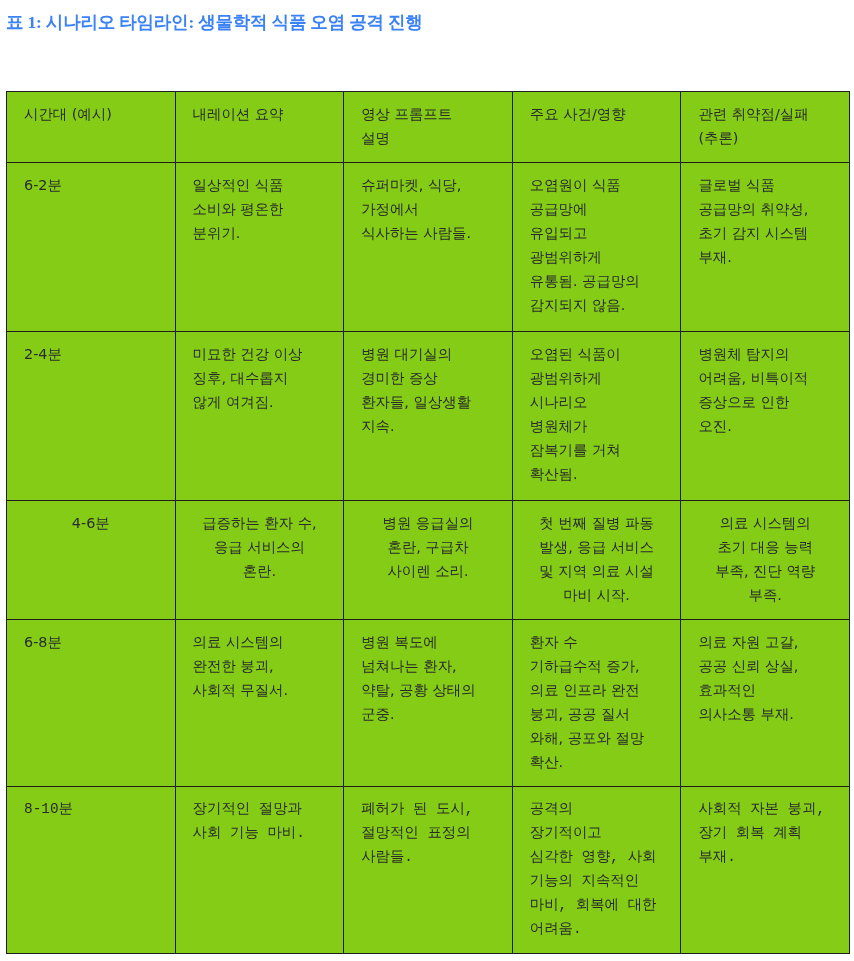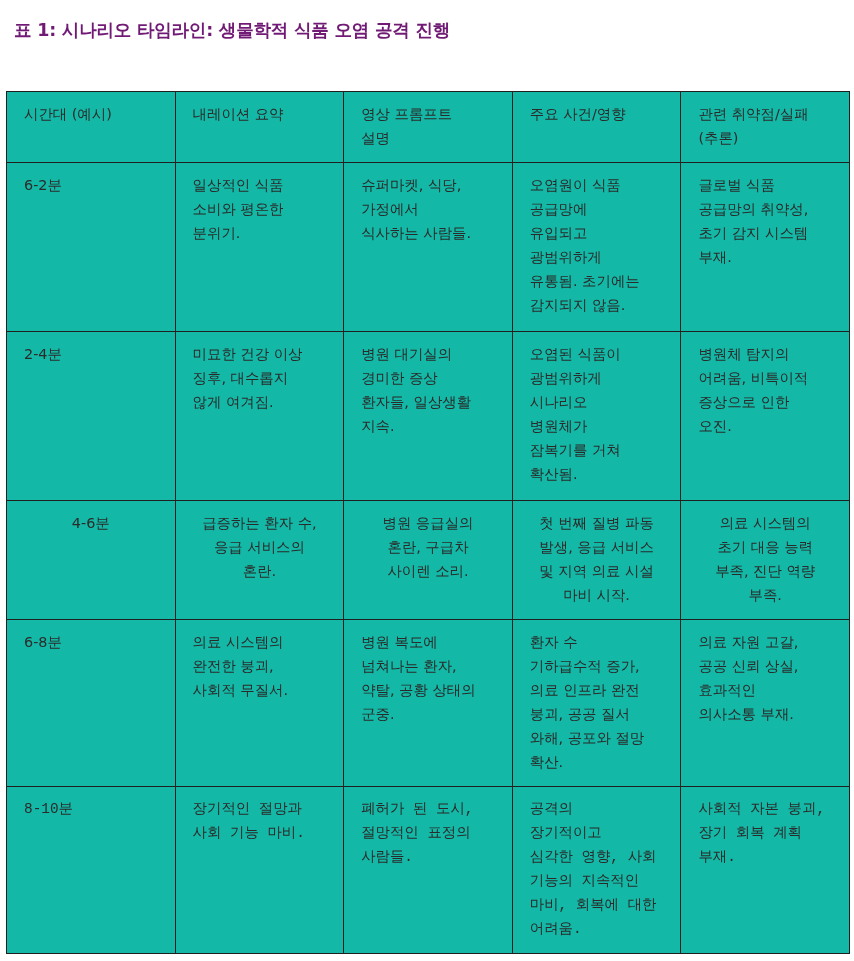--- a/index.html
+++ b/index.html
@@ -12,35 +12,36 @@
     height: 961px;
     position: relative;
     overflow: hidden;
     font-family: "DejaVu Sans", "Liberation Sans", sans-serif;
     color: #1f1f1f;
   }
   .title {
     position: absolute;
     left: 6px;
     top: 10px;
-    margin: 8px;
+    margin: 0;
     font-size: 17.5px;
     font-weight: bold;
-    color: #701a75;
+    color: #3b82f6;
     letter-spacing: -0.2px;
     white-space: nowrap;
+    font-family: Liberation Serif, serif;
   }
   table.timeline {
     position: absolute;
     left: 6px;
     top: 91px;
     width: 843px;
     border-collapse: collapse;
     table-layout: fixed;
-    background: #14b8a6;
+    background: #84cc16;
   }
   table.timeline col { width: 168.6px; }
   table.timeline th,
   table.timeline td {
     border: 1.3px solid #1f1f1f;
     vertical-align: top;
     text-align: left;
     font-weight: normal;
     font-size: 14.4px;
     line-height: 24px;
@@ -104,21 +105,21 @@
       <td>
         <span class="line">슈퍼마켓, 식당,</span>
         <span class="line">가정에서</span>
         <span class="line">식사하는 사람들.</span>
       </td>
       <td>
         <span class="line">오염원이 식품</span>
         <span class="line">공급망에</span>
         <span class="line">유입되고</span>
         <span class="line">광범위하게</span>
-        <span class="line">유통됨. 초기에는</span>
+        <span class="line">유통됨. 공급망의</span>
         <span class="line">감지되지 않음.</span>
       </td>
       <td>
         <span class="line">글로벌 식품</span>
         <span class="line">공급망의 취약성,</span>
         <span class="line">초기 감지 시스템</span>
         <span class="line">부재.</span>
       </td>
     </tr>
 

